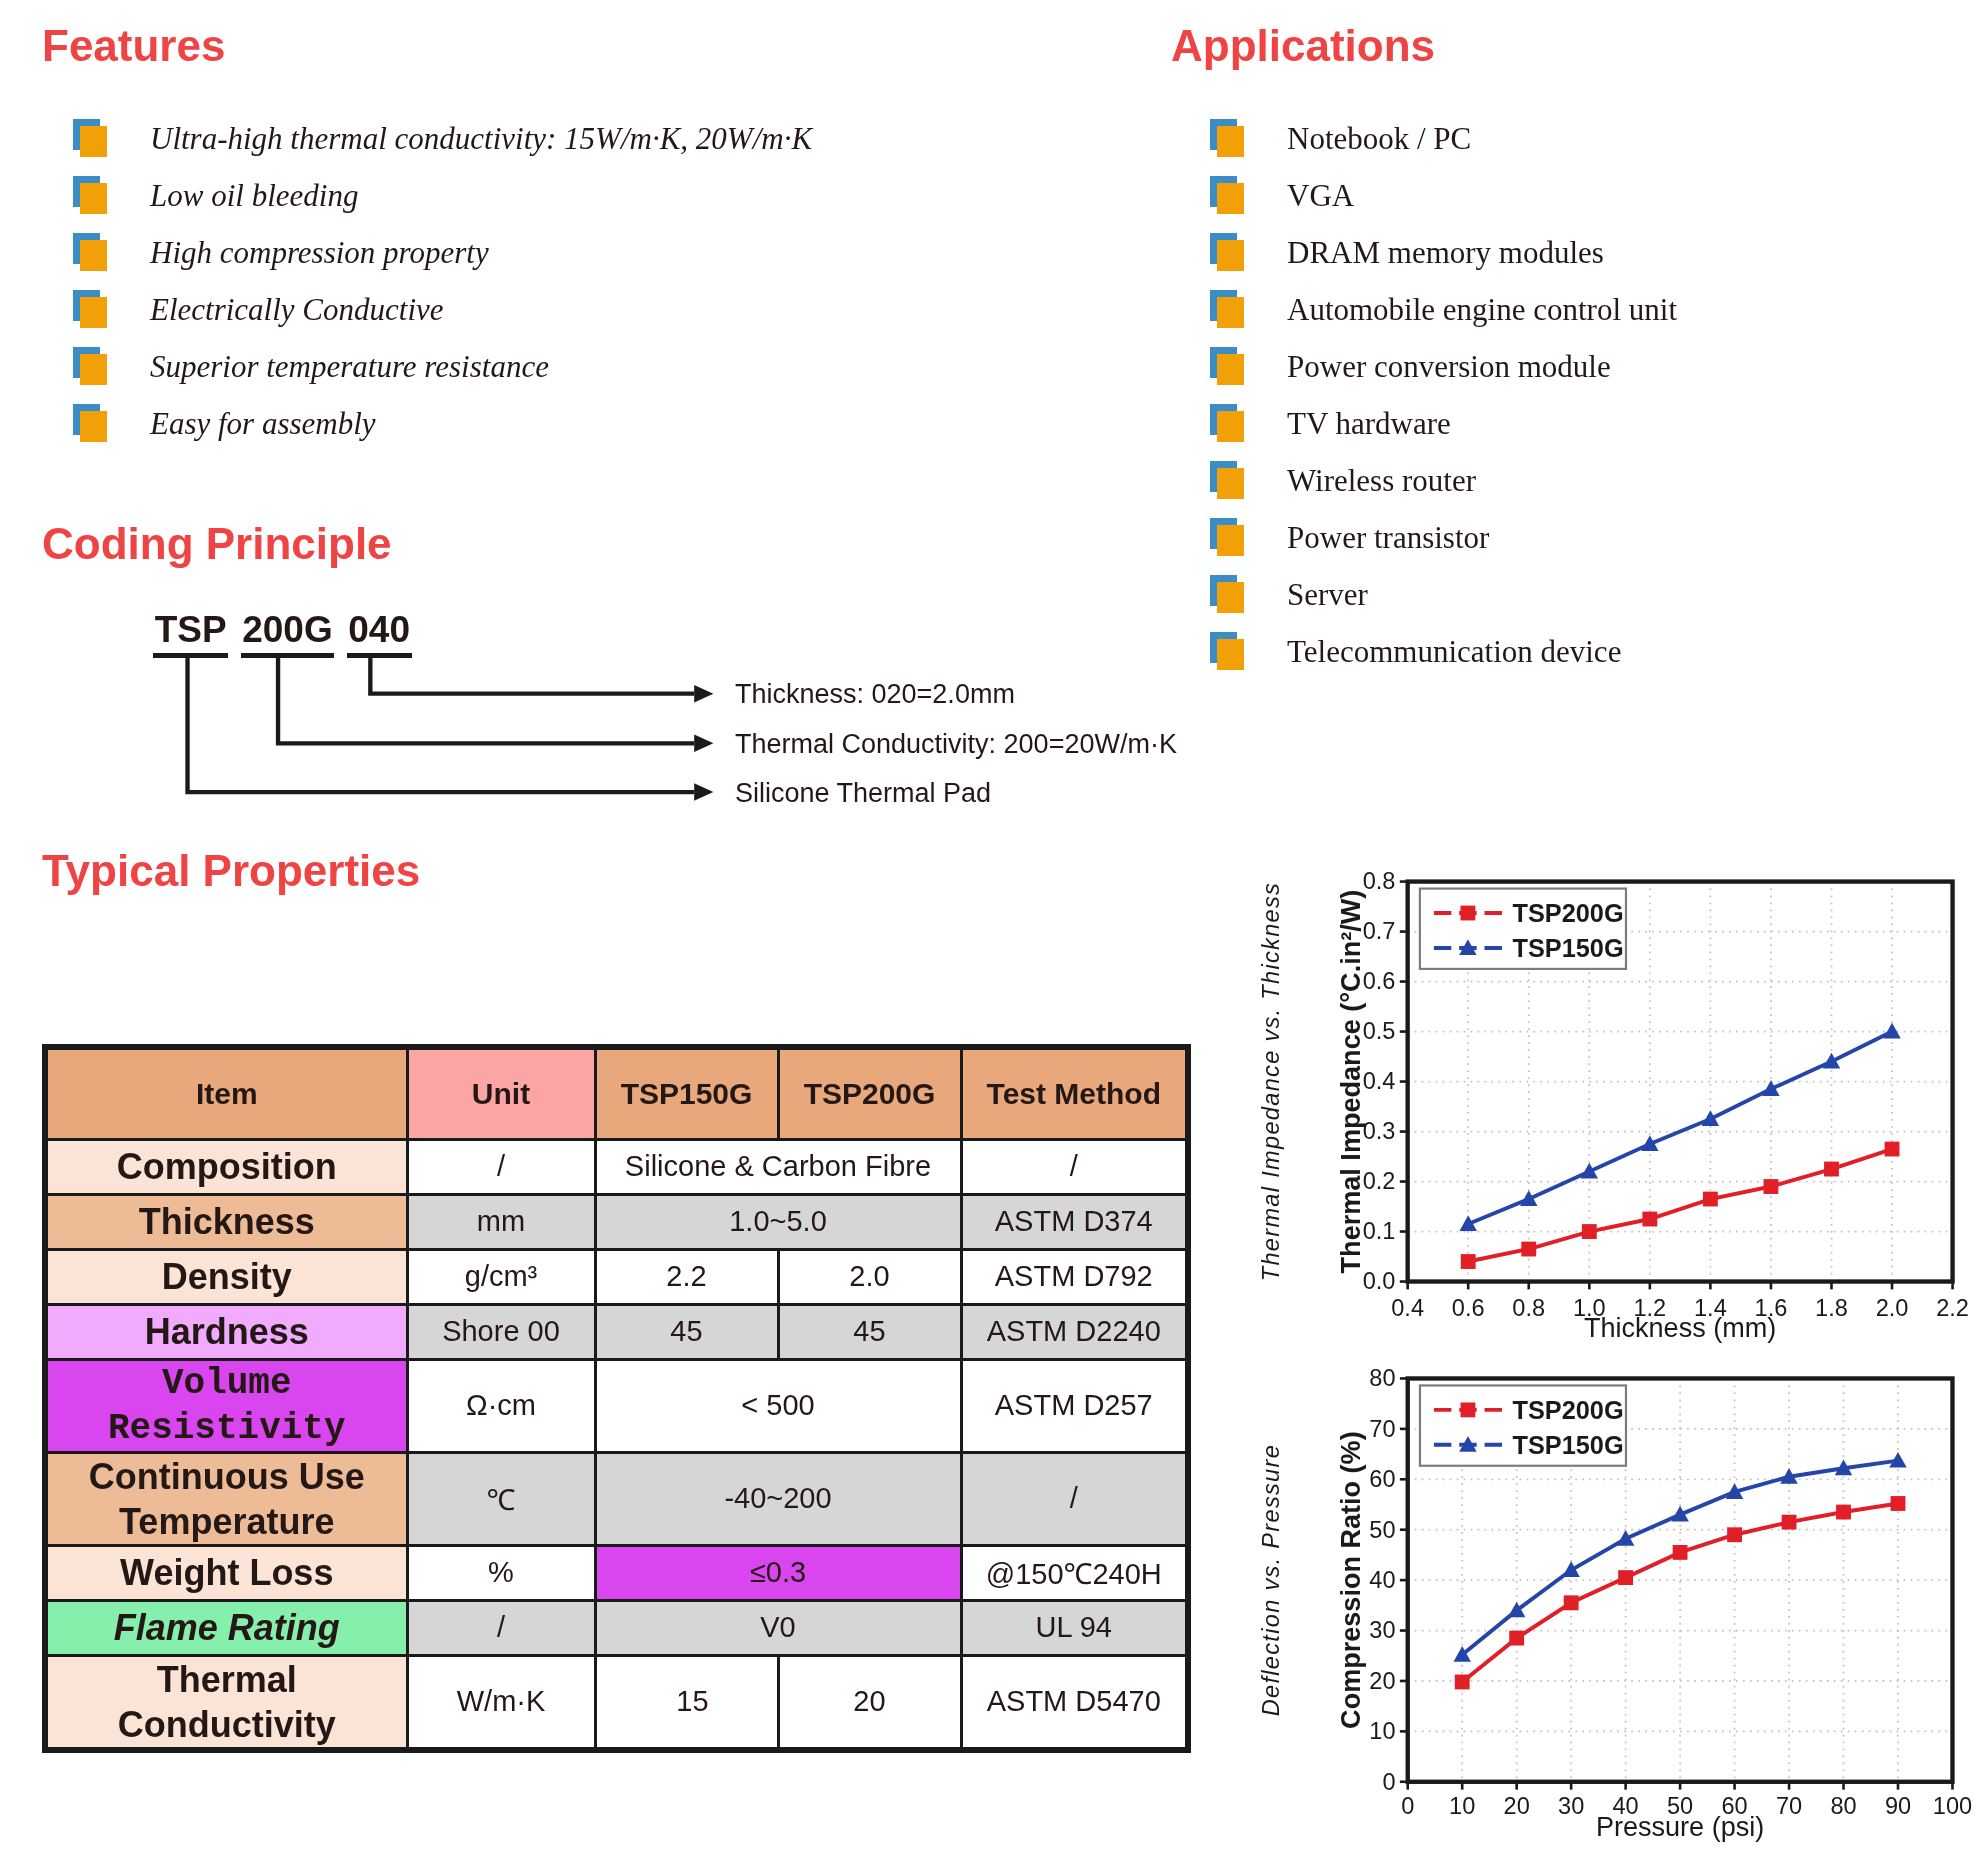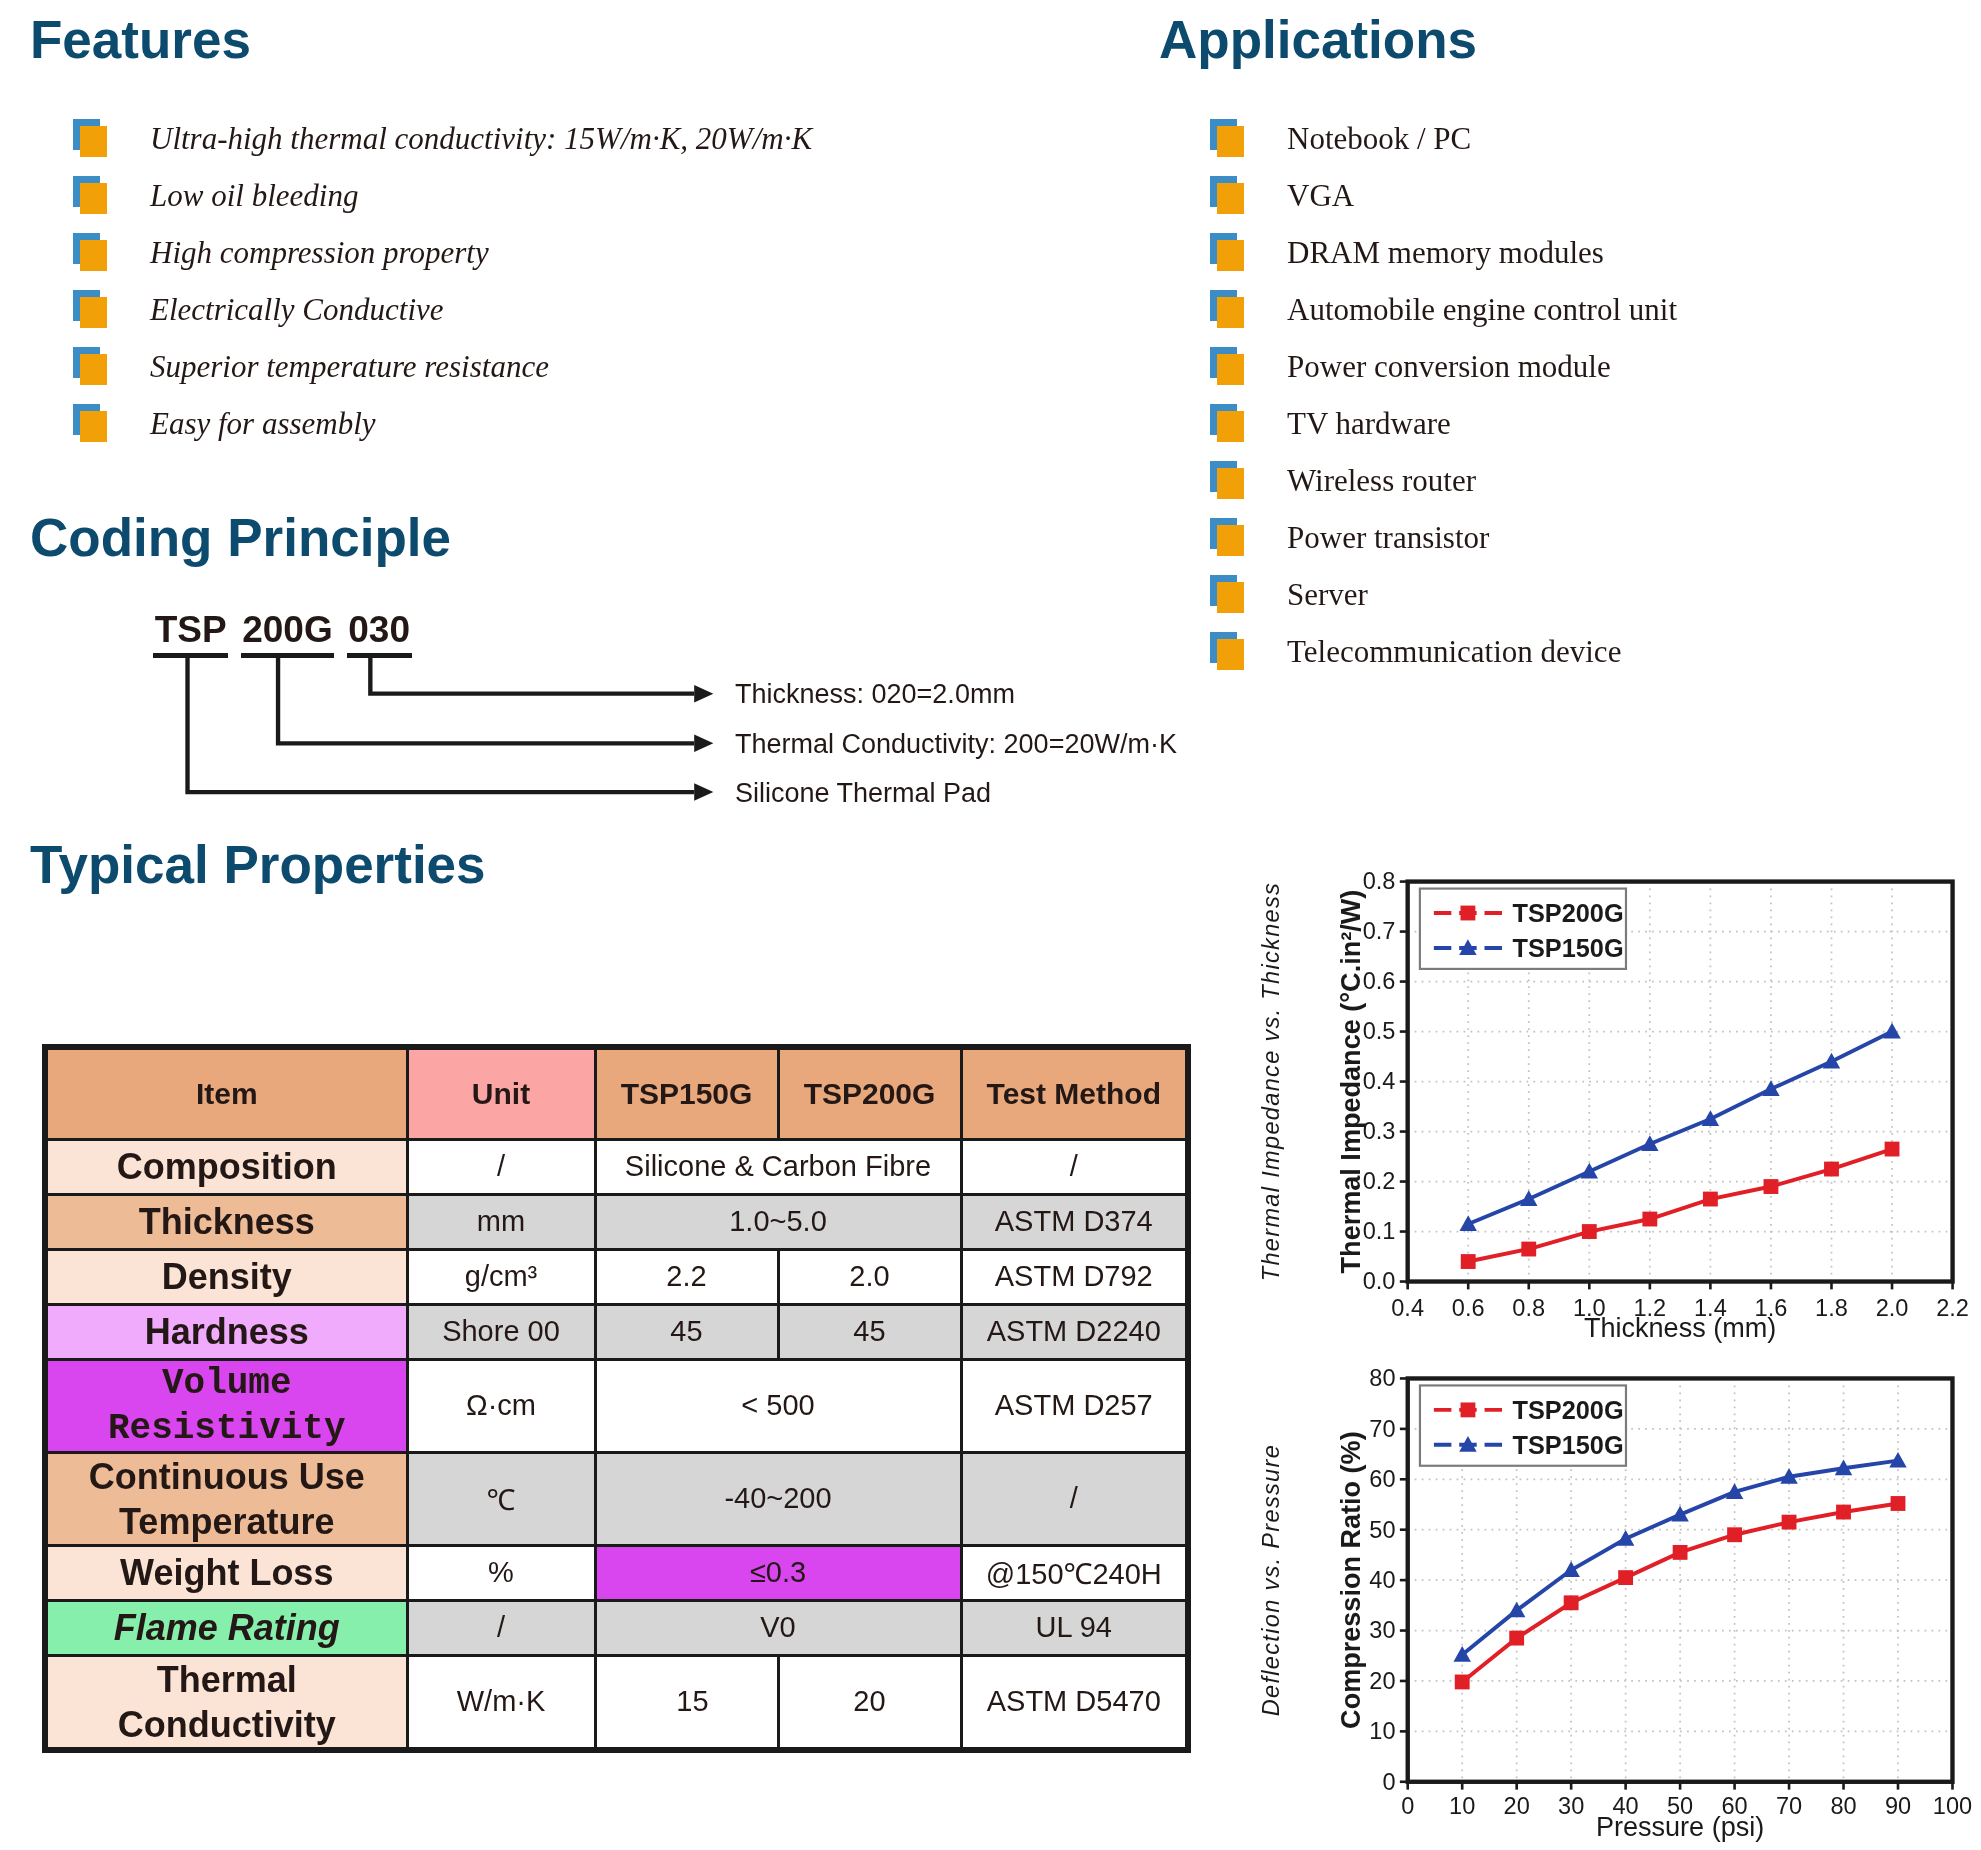--- a/index.html
+++ b/index.html
@@ -1,20 +1,20 @@
 <!DOCTYPE html>
 <html style="font-size:14px"><head>
 <meta charset="utf-8">
 <style>
   html,body{margin:0;padding:0;background:#fff;}
   .page{position:relative;width:1982px;height:1851px;background:#ffffff;
         font-family:"Liberation Sans",sans-serif;color:#231815;overflow:hidden;}
 
   
-  .h1{position:absolute;margin:4px;font-size:53px;font-weight:bold;color:#0c4a6e;white-space:nowrap;}
+  .h1{position:absolute;margin:16px;font-size:44px;font-weight:bold;color:#ef4444;white-space:nowrap;}
   .features-h{left:26px;top:5.2px;}
   .apps-h{left:1155px;top:5.2px;}
   .coding-h{left:26px;top:503px;}
   .props-h{left:26px;top:830px;}
 
   
   .list{position:absolute;}
   #features-list{left:73px;top:110px;font-style:italic;}
   #applications-list{left:1210px;top:110px;}
   .li{display:flex;align-items:center;height:57px;}
@@ -176,21 +176,21 @@
         </span>
         <span class="li-text">Telecommunication device</span>
       </div>
     </div>
 
   <h1 class="h1 coding-h">Coding Principle</h1>
 
   <div class="code-parts" id="code-parts">
       <span class="code-part">TSP</span>
       <span class="code-part">200G</span>
-      <span class="code-part">030</span>
+      <span class="code-part">040</span>
     </div>
 
   <svg id="coding-svg" width="611" height="148" viewBox="0 0 700 170">
     <path d="M274 0 V41 H646" fill="none" stroke="#1a1a1a" stroke-width="5"></path>
     <polygon points="646,31 668,41 646,51" fill="#1a1a1a"></polygon>
     <path d="M168 0 V98 H646" fill="none" stroke="#1a1a1a" stroke-width="5"></path>
     <polygon points="646,88 668,98 646,108" fill="#1a1a1a"></polygon>
     <path d="M64 0 V154 H646" fill="none" stroke="#1a1a1a" stroke-width="5"></path>
     <polygon points="646,144 668,154 646,164" fill="#1a1a1a"></polygon>
   </svg>

